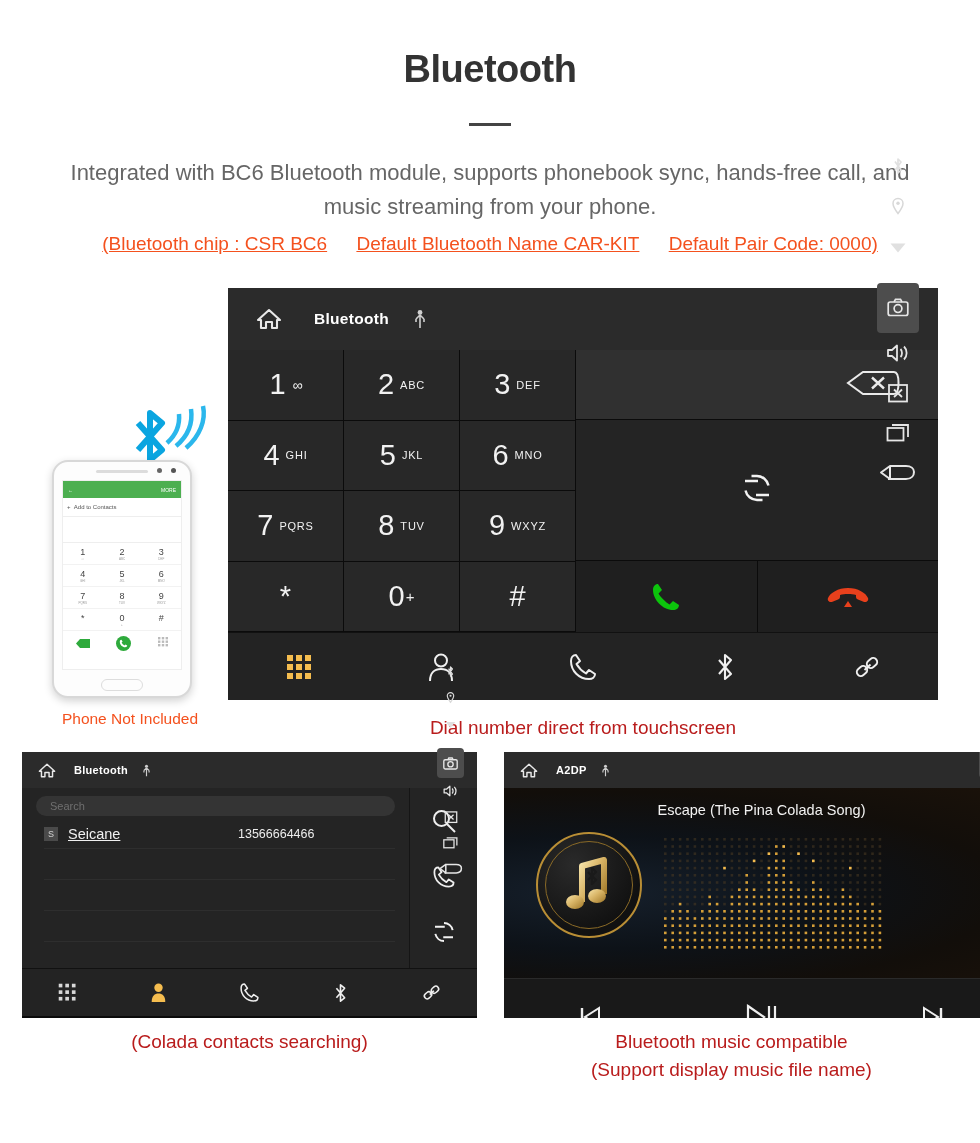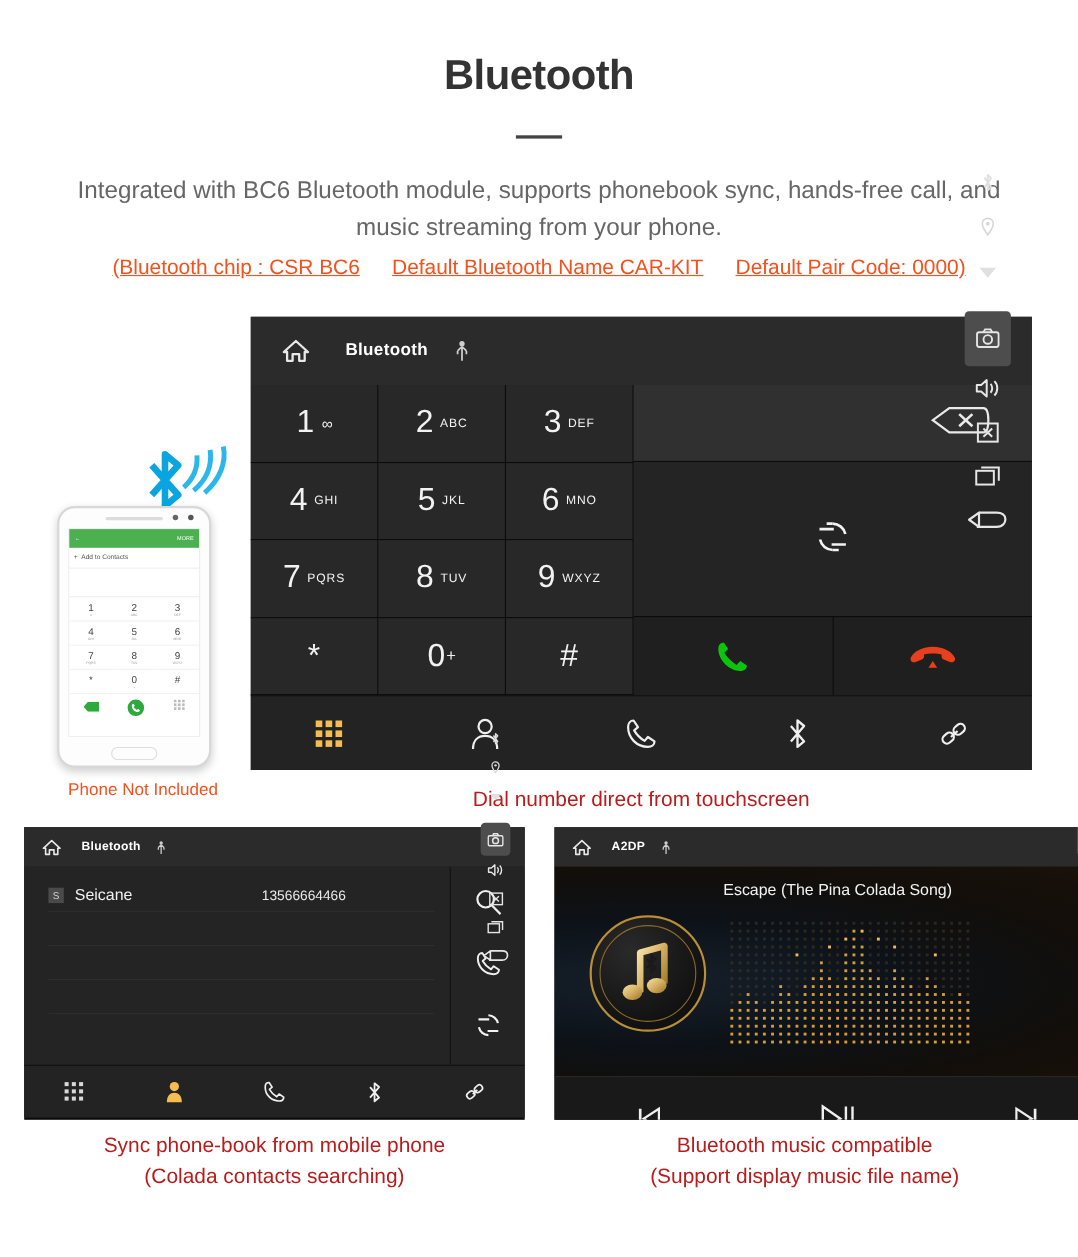--- a/index.html
+++ b/index.html
@@ -191,21 +191,21 @@
   }
   .pb-row {
     display: flex; align-items: center; height: 33px;
     border-bottom: 1px solid #2e2e2e; margin-left: 8px; padding-top: 4px;
   }
   .pb-avatar {
     width: 14px; height: 14px; background: #4a4a4a; color:#d4d4d4;
     font-size: 9px; display:flex; align-items:center; justify-content:center;
     margin-right: 10px;
   }
-  .pb-name { color: #f0f0f0; font-size: 14.5px; width: 170px; }
+  .pb-name { color: #f0f0f0; font-size: 14.5px; width: 170px; text-decoration: underline; }
   .pb-num { color: #ececec; font-size: 12.5px; }
   .pb-empty { height: 31px; border-bottom: 1px solid #2e2e2e; margin-left: 8px; }
   .pb-side {
     width: 68px; background: #242424; border-left: 1px solid #151515;
     display:flex; flex-direction: column; align-items:center; justify-content: space-around;
     padding: 6px 0;
   }
   .bn-sm { height: 48px; }
 
   
@@ -585,20 +585,23 @@
         <svg width="26" height="16" viewBox="0 0 40 24">
             <path d="M10 18 L28 18 C34 18 36 14 36 11 C36 7.5 33 5 28 5 L12 5" fill="none" stroke="#e6e6e6" stroke-width="2.3"></path>
             <path d="M12 5 L3 11.5 L12 18 Z" fill="none" stroke="#e6e6e6" stroke-width="2.3" stroke-linejoin="round"></path>
           </svg>
       </div>
     </div>
   </div>
 
   <div class="pb-body">
     <div class="pb-list">
+      <div class="pb-search">
+        <span>Search</span>
+      </div>
       <div class="pb-row">
         <span class="pb-avatar">S</span>
         <span class="pb-name">Seicane</span>
         <span class="pb-num">13566664466</span>
       </div>
       <div class="pb-empty"></div>
       <div class="pb-empty"></div>
       <div class="pb-empty"></div>
     </div>
     <div class="pb-side">
@@ -659,21 +662,20 @@
       <svg width="21" height="21" viewBox="0 0 30 30">
           <rect x="4.5" y="15" width="11" height="8" rx="4" transform="rotate(-40 10 19)" fill="none" stroke="#efefef" stroke-width="2.2"></rect>
           <rect x="14.5" y="7" width="11" height="8" rx="4" transform="rotate(-40 20 11)" fill="none" stroke="#efefef" stroke-width="2.2"></rect>
           <path d="M12.5 18 L18.5 12.5" stroke="#efefef" stroke-width="2.2"></path>
         </svg>
     </div>
   </div>
 </div>
 
 <div class="caption cap-bl">
-  <div>Sync phone-book from mobile phone</div>
   <div>(Colada contacts searching)</div>
 </div>
 
 <div class="unit-mu">
   <div class="statusbar sb-sm">
     <div class="sb-home">
       <svg width="18" height="17" viewBox="0 0 26 24">
           <path d="M13 3 L24 13 L21 13 L21 21 L16 21 L16 15 L10 15 L10 21 L5 21 L5 13 L2 13 Z" fill="none" stroke="#e8e8e8" stroke-width="2.1" stroke-linejoin="round"></path>
         </svg>
     </div>

